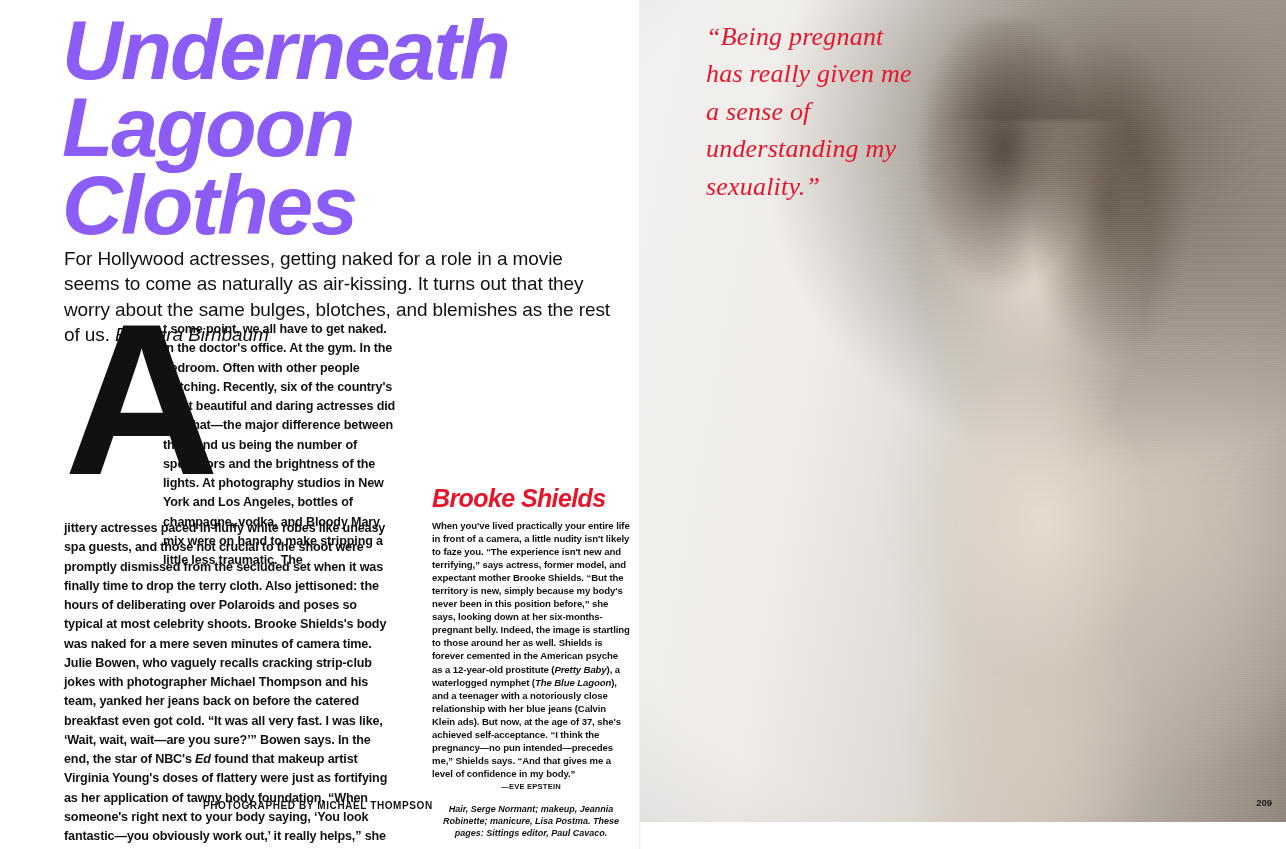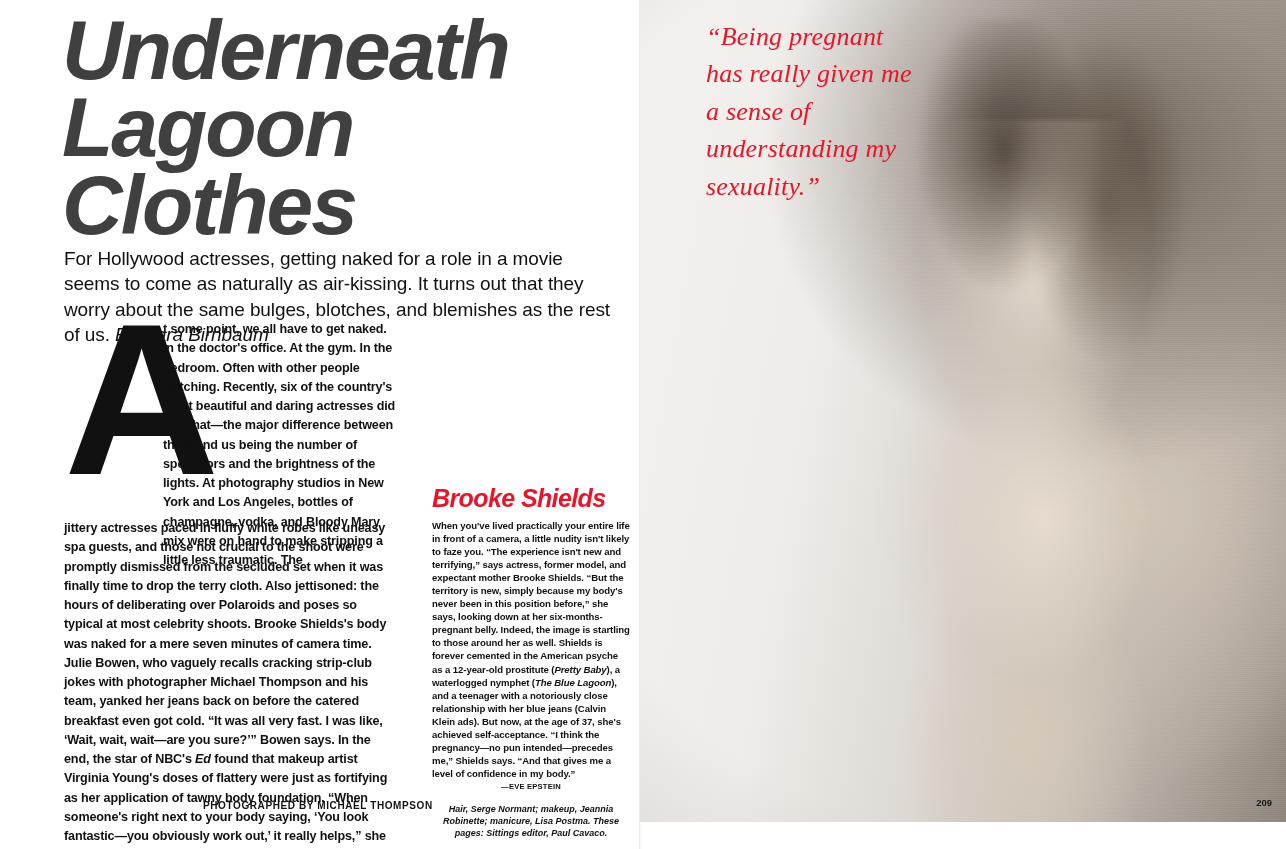--- a/index.html
+++ b/index.html
@@ -24,21 +24,21 @@
     left: 0; top: 0;
     width: 860px; height: 849px;
     background: #ffffff;
   }
 
   .headline {
     position: absolute;
     left: 62px;
     top: 12px;
     width: 600px;
-    color: #404040;
+    color: #8b5cf6;
     font-family: "Liberation Sans", sans-serif;
     font-weight: bold;
     font-style: italic;
     font-size: 84px;
     line-height: 0.92;
     letter-spacing: -2px;
   }
   .headline .l1 { display: block; }
   .headline .l2 { display: block; }
 

